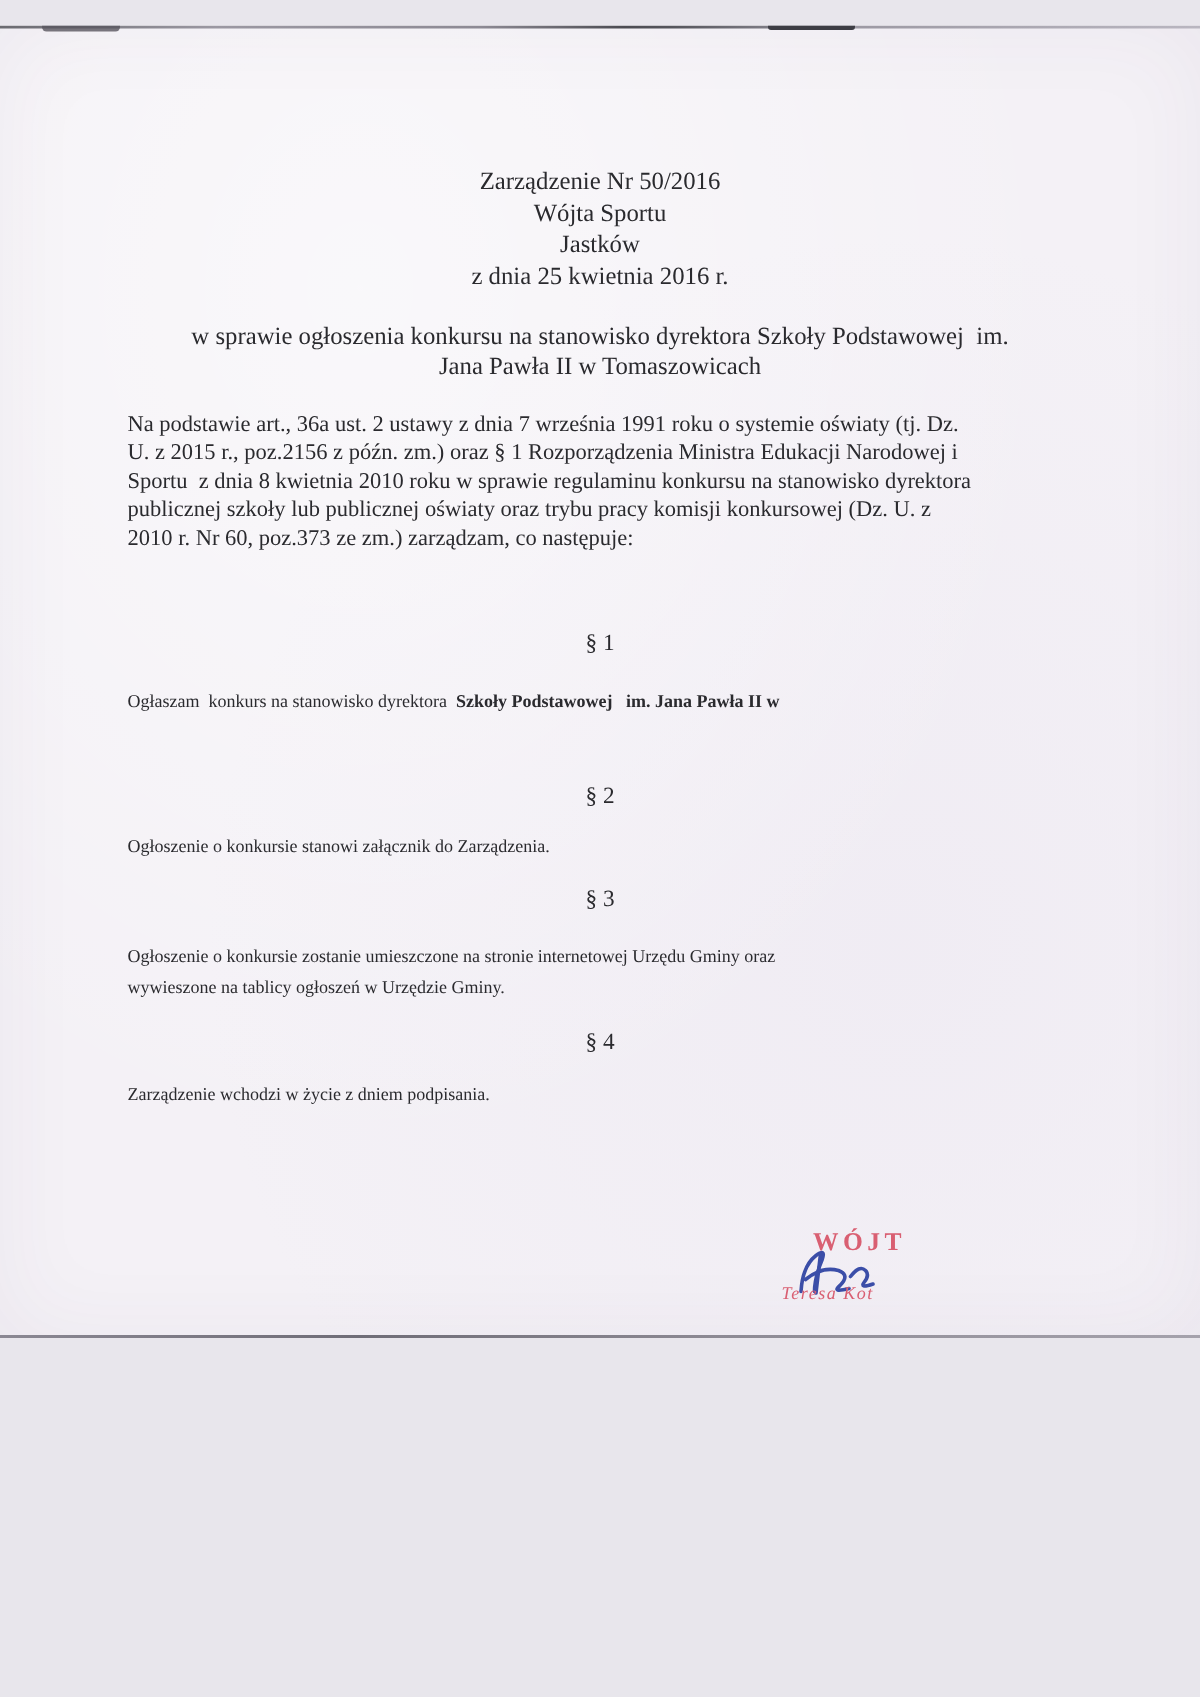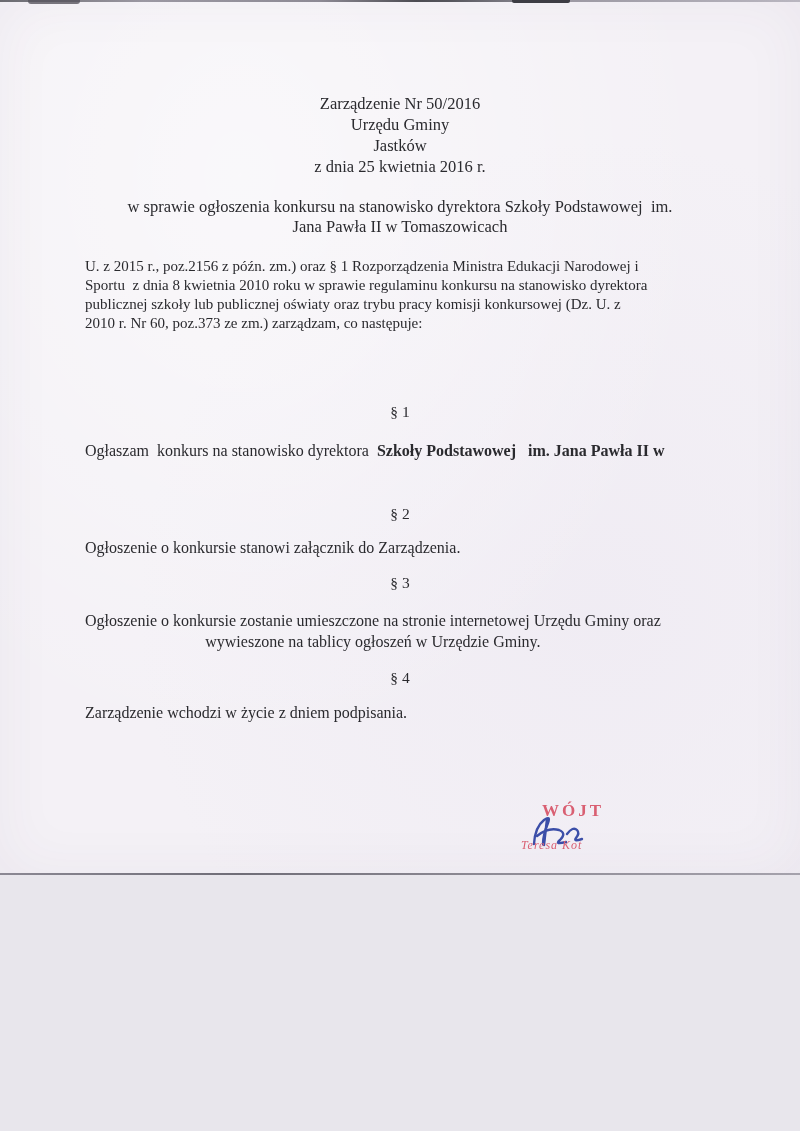--- a/index.html
+++ b/index.html
@@ -1,37 +1,37 @@
 <!DOCTYPE html>
 <html lang="pl"><head>
 <meta charset="utf-8">
 <style>
   html,body{margin:0;padding:0;background:#e8e6ec;}
   .page{
     position:relative;
     width:800px;height:875px;
-    margin:0 auto;
+    margin:17px auto;
     background:#f4f1f6;
     background-image:
       radial-gradient(ellipse at 30% 20%, rgba(255,255,255,.5), transparent 60%),
       radial-gradient(ellipse at 75% 70%, rgba(210,200,225,.12), transparent 55%);
     box-shadow: inset 0 0 60px rgba(70,55,95,.05);
     font-family:"Liberation Serif","DejaVu Serif",serif;
     color:#2a2a2e;
     overflow:hidden;
     text-decoration:underline;
   }
   .abs{position:absolute;}
   .center{left:0;width:100%;text-align:center;}
   .line{white-space:pre;}
   .title-block{top:93px;font-size:16.5px;line-height:21px;}
   .subject-block{top:197px;font-size:16.5px;line-height:20px;}
   .preamble{top:257px;left:85px;font-size:15px;line-height:19px;}
   .sec-heading{font-size:15.5px;}
-  .body-text{left:85px;font-size:16px;line-height:21px;text-align:center;}
+  .body-text{left:85px;font-size:12px;line-height:21px;}
   .bold{font-weight:bold;}
   
   .edge-top{top:0;left:0;width:100%;height:2px;
     background:linear-gradient(90deg,#6a6a70 0%,#9b98a2 18%,#8d8a94 40%,#4c4c52 52%,#55555c 56%,#9b98a2 70%,#b9b6c0 100%);}
   .edge-top-blob{top:0;left:512px;width:58px;height:3px;background:#3d3d44;border-radius:0 0 2px 2px;}
   .edge-corner{top:0;left:28px;width:52px;height:4px;background:#57555e;border-radius:0 0 3px 3px;opacity:.8;}
   .edge-bottom{bottom:0;left:0;width:100%;height:2px;
     background:linear-gradient(90deg,#8b8893 0%,#6f6d77 30%,#8d8a94 60%,#a5a2ac 100%);}
   
   .stamp-role{top:801px;left:542px;font-size:17px;font-weight:bold;letter-spacing:3px;}
@@ -55,31 +55,32 @@
 
 <div class="page">
 
   <div class="abs edge-top"></div>
   <div class="abs edge-top-blob"></div>
   <div class="abs edge-corner"></div>
   <div class="abs edge-bottom"></div>
 
   <div class="abs center title-block">
     <div class="line">Zarządzenie Nr 50/2016</div>
-    <div class="line">Urzędu Gminy</div>
+    <div class="line">Wójta Sportu</div>
     <div class="line">Jastków</div>
     <div class="line">z dnia 25 kwietnia 2016 r.</div>
   </div>
 
   <div class="abs center subject-block">
     <div class="line">w sprawie ogłoszenia konkursu na stanowisko dyrektora Szkoły Podstawowej  im.</div>
     <div class="line">Jana Pawła II w Tomaszowicach</div>
   </div>
 
   <div class="abs preamble">
+    <div class="line">Na podstawie art., 36a ust. 2 ustawy z dnia 7 września 1991 roku o systemie oświaty (tj. Dz.</div>
     <div class="line">U. z 2015 r., poz.2156 z późn. zm.) oraz § 1 Rozporządzenia Ministra Edukacji Narodowej i</div>
     <div class="line">Sportu  z dnia 8 kwietnia 2010 roku w sprawie regulaminu konkursu na stanowisko dyrektora</div>
     <div class="line">publicznej szkoły lub publicznej oświaty oraz trybu pracy komisji konkursowej (Dz. U. z</div>
     <div class="line">2010 r. Nr 60, poz.373 ze zm.) zarządzam, co następuje:</div>
   </div>
 
   <div class="abs center sec-heading" style="top:403px;">§ 1</div>
   <div class="abs body-text" style="top:440px;">
     <div class="line"><span>Ogłaszam  konkurs na stanowisko dyrektora  </span><span class="bold">Szkoły Podstawowej   im. Jana Pawła II w</span></div>
   </div>

